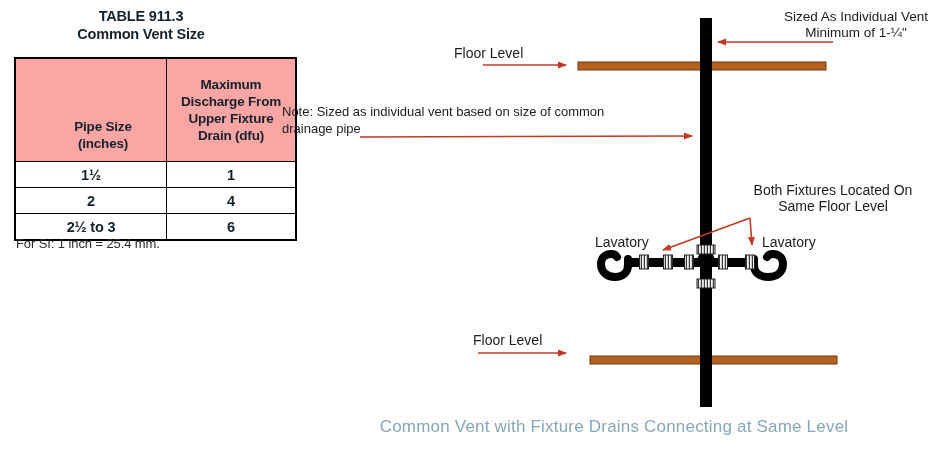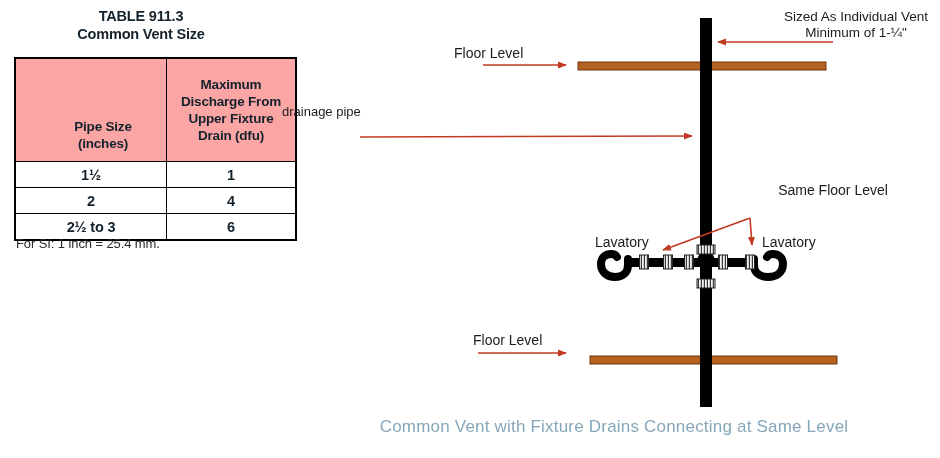--- a/index.html
+++ b/index.html
@@ -121,24 +121,26 @@
   </svg>
 
   <div class="lbl" style="left:454px;top:45px;">Floor Level</div>
 
   <div class="lbl lbl-sized">
     <span class="l2">Sized As Individual Vent</span>
     <span class="l2">Minimum of 1-¼"</span>
   </div>
 
   <div class="lbl lbl-note">
+    <span style="display:block;">Note: Sized as individual vent based on size of common</span>
     <span style="display:block;">drainage pipe</span>
   </div>
 
   <div class="lbl lbl-both">
+    <span class="l2">Both Fixtures Located On</span>
     <span class="l2">Same Floor Level</span>
   </div>
 
   <div class="lbl" style="left:595px;top:234px;">Lavatory</div>
   <div class="lbl" style="left:762px;top:234px;">Lavatory</div>
 
   <div class="lbl" style="left:473px;top:332px;">Floor Level</div>
 
   <div class="caption">Common Vent with Fixture Drains Connecting at Same Level</div>
 

